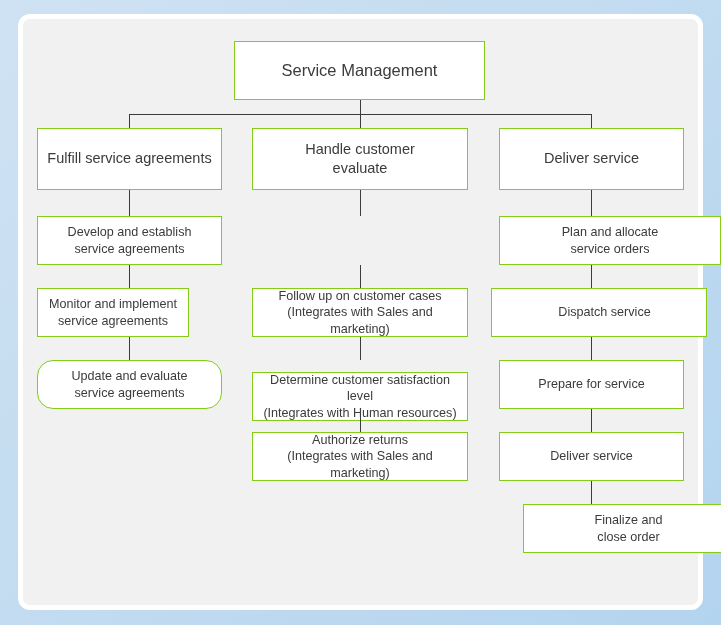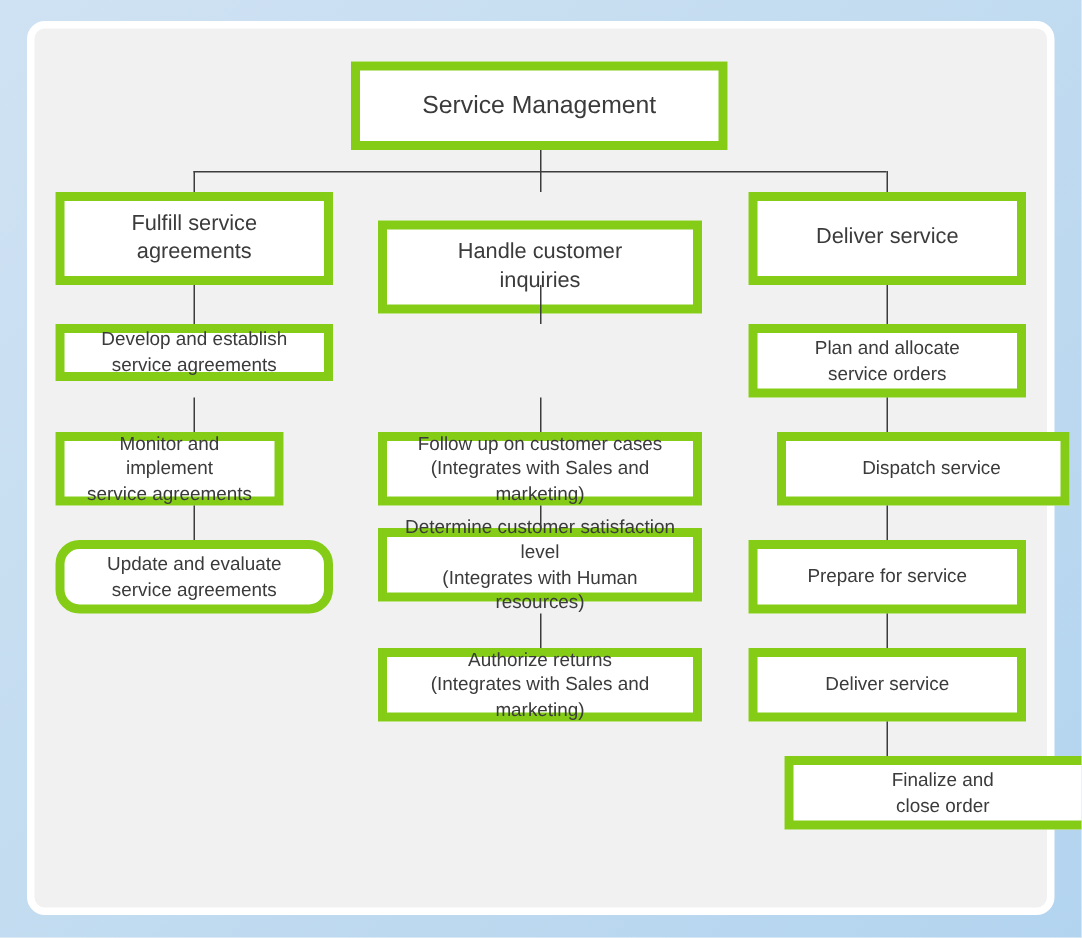--- a/index.html
+++ b/index.html
@@ -48,21 +48,21 @@
     position: absolute;
     background: #3c3c3c;
   }
   .conn-v { width: 1px; }
   .conn-h { height: 1px; }
 
   
   .node {
     position: absolute;
     background: #ffffff;
-    border: 6px solid #84cc16;
+    border: 1px solid #84cc16;
     box-sizing: border-box;
     display: flex;
     align-items: center;
     justify-content: center;
     text-align: center;
     color: #3b3b3b;
     line-height: 1.32;
     padding: 4px 6px;
   }
   .node .label {
@@ -99,84 +99,84 @@
       </div>
       <div class="conn conn-v" style="left: 360px; top: 100px; height: 14px;"></div>
       <div class="conn conn-h" style="left: 129px; top: 114px; width: 462px;"></div>
       <div class="conn conn-v" style="left: 129px; top: 114px; height: 14px;"></div>
       <div class="node node-head" style="left: 37px; top: 128px; width: 185px; height: 62px;">
         <span class="label">
           <span class="ln">Fulfill service agreements</span>
         </span>
       </div>
       <div class="conn conn-v" style="left: 129px; top: 190px; height: 26px;"></div>
-      <div class="node node-step" style="left: 37px; top: 216px; width: 185px; height: 38px;">
+      <div class="node node-step" style="left: 37px; top: 216px; width: 185px; height: 49px;">
         <span class="label">
           <span class="ln">Develop and establish</span>
           <span class="ln">service agreements</span>
         </span>
       </div>
       <div class="conn conn-v" style="left: 129px; top: 265px; height: 23px;"></div>
       <div class="node node-step" style="left: 37px; top: 288px; width: 152px; height: 49px;">
         <span class="label">
           <span class="ln">Monitor and implement</span>
           <span class="ln">service agreements</span>
         </span>
       </div>
       <div class="conn conn-v" style="left: 129px; top: 337px; height: 23px;"></div>
       <div class="node node-step" style="left: 37px; top: 360px; width: 185px; height: 49px; border-radius: 16px;">
         <span class="label">
           <span class="ln">Update and evaluate</span>
           <span class="ln">service agreements</span>
         </span>
       </div>
       <div class="conn conn-v" style="left: 360px; top: 114px; height: 14px;"></div>
-      <div class="node node-head" style="left: 252px; top: 128px; width: 216px; height: 62px; margin-top: 19px;">
+      <div class="node node-head" style="left: 252px; top: 128px; width: 216px; height: 62px;">
         <span class="label">
           <span class="ln">Handle customer</span>
-          <span class="ln">inquiries</span>
+          <span class="ln">evaluate</span>
         </span>
       </div>
       <div class="conn conn-v" style="left: 360px; top: 190px; height: 26px;"></div>
       <div class="conn conn-v" style="left: 360px; top: 265px; height: 23px;"></div>
       <div class="node node-step" style="left: 252px; top: 288px; width: 216px; height: 49px; text-align: center;">
         <span class="label">
           <span class="ln">Follow up on customer cases</span>
           <span class="ln">(Integrates with Sales and marketing)</span>
         </span>
       </div>
       <div class="conn conn-v" style="left: 360px; top: 337px; height: 23px;"></div>
-      <div class="node node-step" style="left: 252px; top: 352px; width: 216px; height: 49px;">
+      <div class="node node-step" style="left: 252px; top: 372px; width: 216px; height: 49px;">
         <span class="label">
           <span class="ln">Determine customer satisfaction level</span>
           <span class="ln">(Integrates with Human resources)</span>
         </span>
       </div>
       <div class="conn conn-v" style="left: 360px; top: 409px; height: 23px;"></div>
       <div class="node node-step" style="left: 252px; top: 432px; width: 216px; height: 49px;">
         <span class="label">
           <span class="ln">Authorize returns</span>
           <span class="ln">(Integrates with Sales and marketing)</span>
         </span>
       </div>
       <div class="conn conn-v" style="left: 591px; top: 114px; height: 14px;"></div>
       <div class="node node-head" style="left: 499px; top: 128px; width: 185px; height: 62px;">
         <span class="label">
           <span class="ln">Deliver service</span>
         </span>
       </div>
       <div class="conn conn-v" style="left: 591px; top: 190px; height: 26px;"></div>
-      <div class="node node-step" style="left: 499px; top: 216px; width: 185px; height: 49px;">
+      <div class="node node-step" style="left: 499px; top: 216px; width: 222px; height: 49px;">
         <span class="label">
           <span class="ln">Plan and allocate</span>
           <span class="ln">service orders</span>
         </span>
       </div>
       <div class="conn conn-v" style="left: 591px; top: 265px; height: 23px;"></div>
-      <div class="node node-step" style="left: 518px; top: 288px; width: 195px; height: 49px; padding-left: 17px;">
+      <div class="node node-step" style="left: 491px; top: 288px; width: 216px; height: 49px; padding-left: 17px;">
         <span class="label">
           <span class="ln">Dispatch service</span>
         </span>
       </div>
       <div class="conn conn-v" style="left: 591px; top: 337px; height: 23px;"></div>
       <div class="node node-step" style="left: 499px; top: 360px; width: 185px; height: 49px;">
         <span class="label">
           <span class="ln">Prepare for service</span>
         </span>
       </div>

